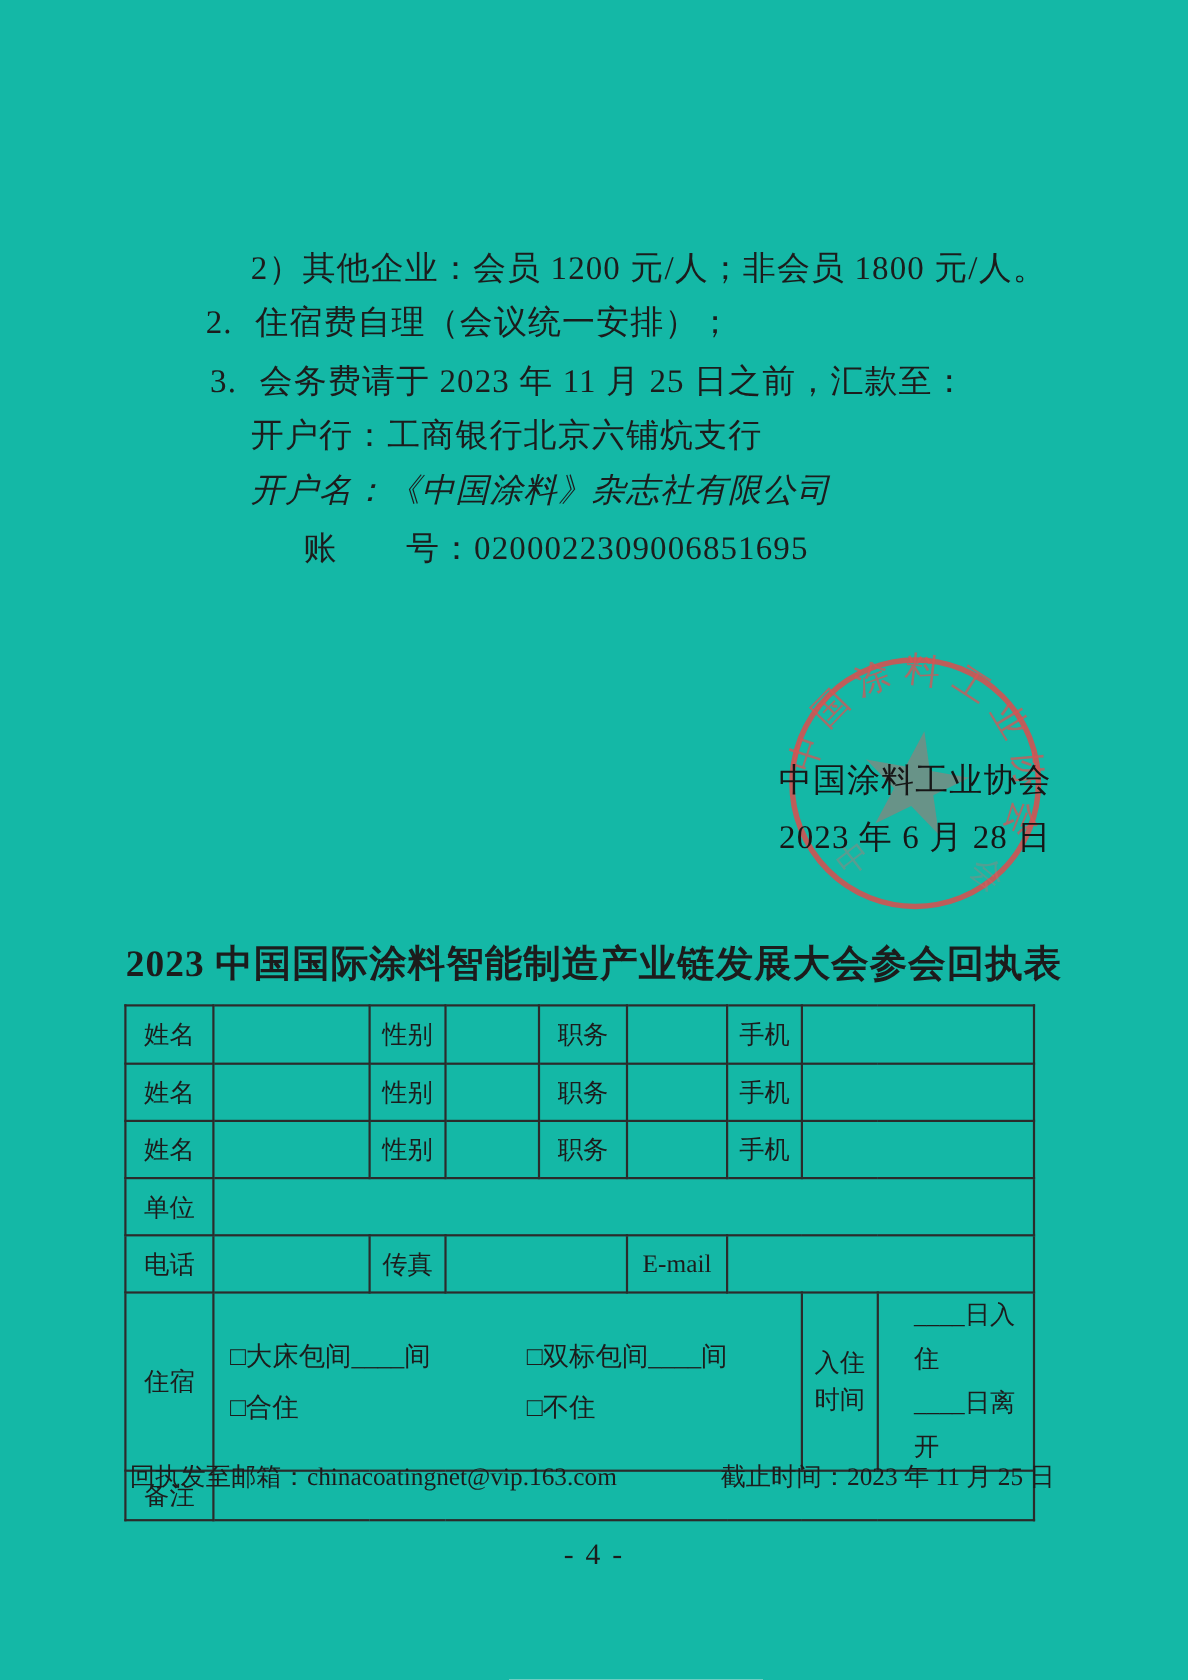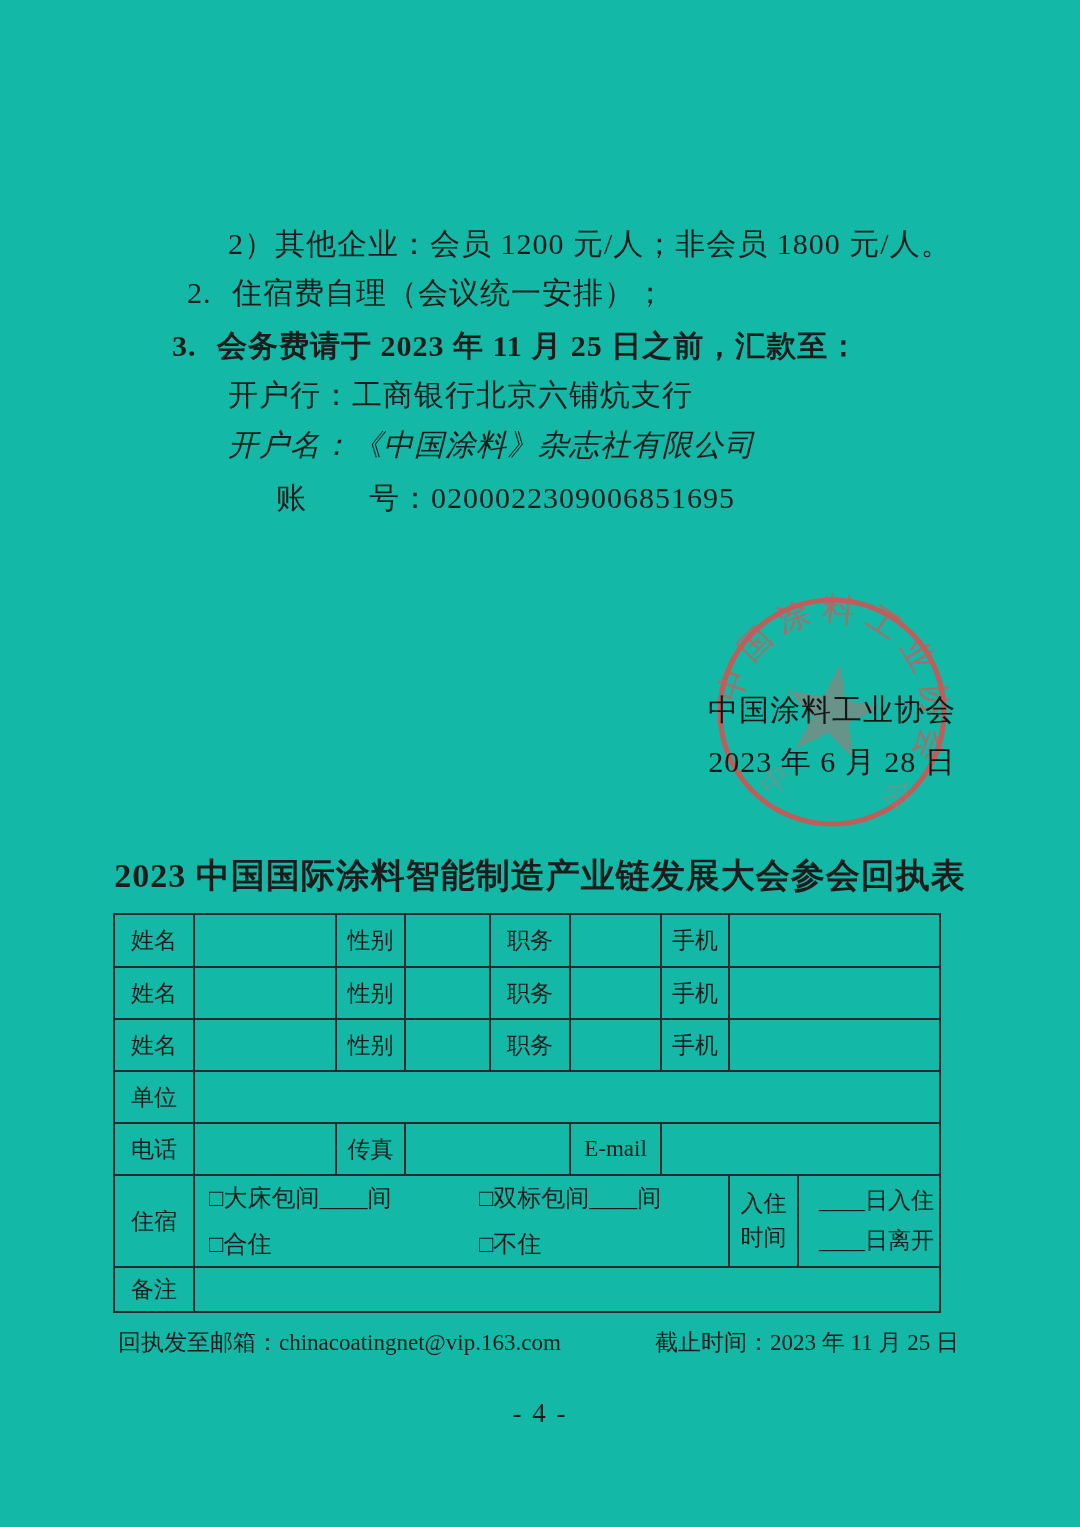--- a/index.html
+++ b/index.html
@@ -35,34 +35,34 @@
   table.reg td {
     border:2px solid #2b2b2b; font-size:23px; vertical-align:middle;
     overflow:hidden;
   }
   td.lbl { text-align:center; }
   .lodge-wrap { display:flex; padding:6px 0 6px 14px; font-family:Liberation Serif, serif; font-size:24px; }
   .lodge-col { display:flex; flex-direction:column; gap:14px; }
   .lodge-col.l { width:52%; }
   .lodge-col.r { width:48%;justify-content:center; }
   .checkin { text-align:center; line-height:34px; padding:0 10px; }
-  .dates { padding-left:20px; line-height:40px; }
+  .dates { padding-left:32px; line-height:40px; }
   
   .footer-left  { position:absolute; top:1327px; left:118px; font-size:23px; white-space:nowrap; }
   .footer-right { position:absolute; top:1327px; left:655px; font-size:23px; white-space:nowrap; }
   .pageno { position:absolute; top:1398px; left:0; width:100%; text-align:center; font-size:27px; letter-spacing:2px; }
 </style>
 </head>
 <body>
 
 <div class="page">
 
   <div class="line" style="top:224px; left:228px;">2）其他企业：会员 1200 元/人；非会员 1800 元/人。</div>
   <div class="line" style="top:273px; left:187px;"><span class="num">2.</span><span>住宿费自理（会议统一安排）；</span></div>
-  <div class="line" style="top:326px; left:172px;font-weight:bold;"><span class="num">3.</span><span>会务费请于 2023 年 11 月 25 日之前，汇款至：</span></div>
+  <div class="line" style="top:326px; left:191px;"><span class="num">3.</span><span>会务费请于 2023 年 11 月 25 日之前，汇款至：</span></div>
   <div class="line" style="top:375px; left:228px;">开户行：工商银行北京六铺炕支行</div>
   <div class="line" style="top:425px; left:228px;font-style:italic;">开户名：《中国涂料》杂志社有限公司</div>
   <div class="line" style="top:478px; left:228px;margin-left:48px;">账　　号：0200022309006851695</div>
 
   <div class="stamp">
     <svg width="240" height="240" viewBox="0 0 240 240">
       <circle cx="120" cy="120" r="112" fill="none" stroke="#d65050" stroke-width="5" opacity="0.88"></circle>
       <polygon opacity="0.42" fill="#dd5f5f" transform="rotate(10 120 120)" points="120,72 131.2,106.6 167.6,106.5 138.1,127.9 149.4,162.5 120,141 90.6,162.5 101.9,127.9 72.4,106.5 108.8,106.6"></polygon>
       <defs>
         <path id="ringPath" d="M 28,120 A 92,92 0 1,1 212,120 A 92,92 0 1,1 28,120"></path>

